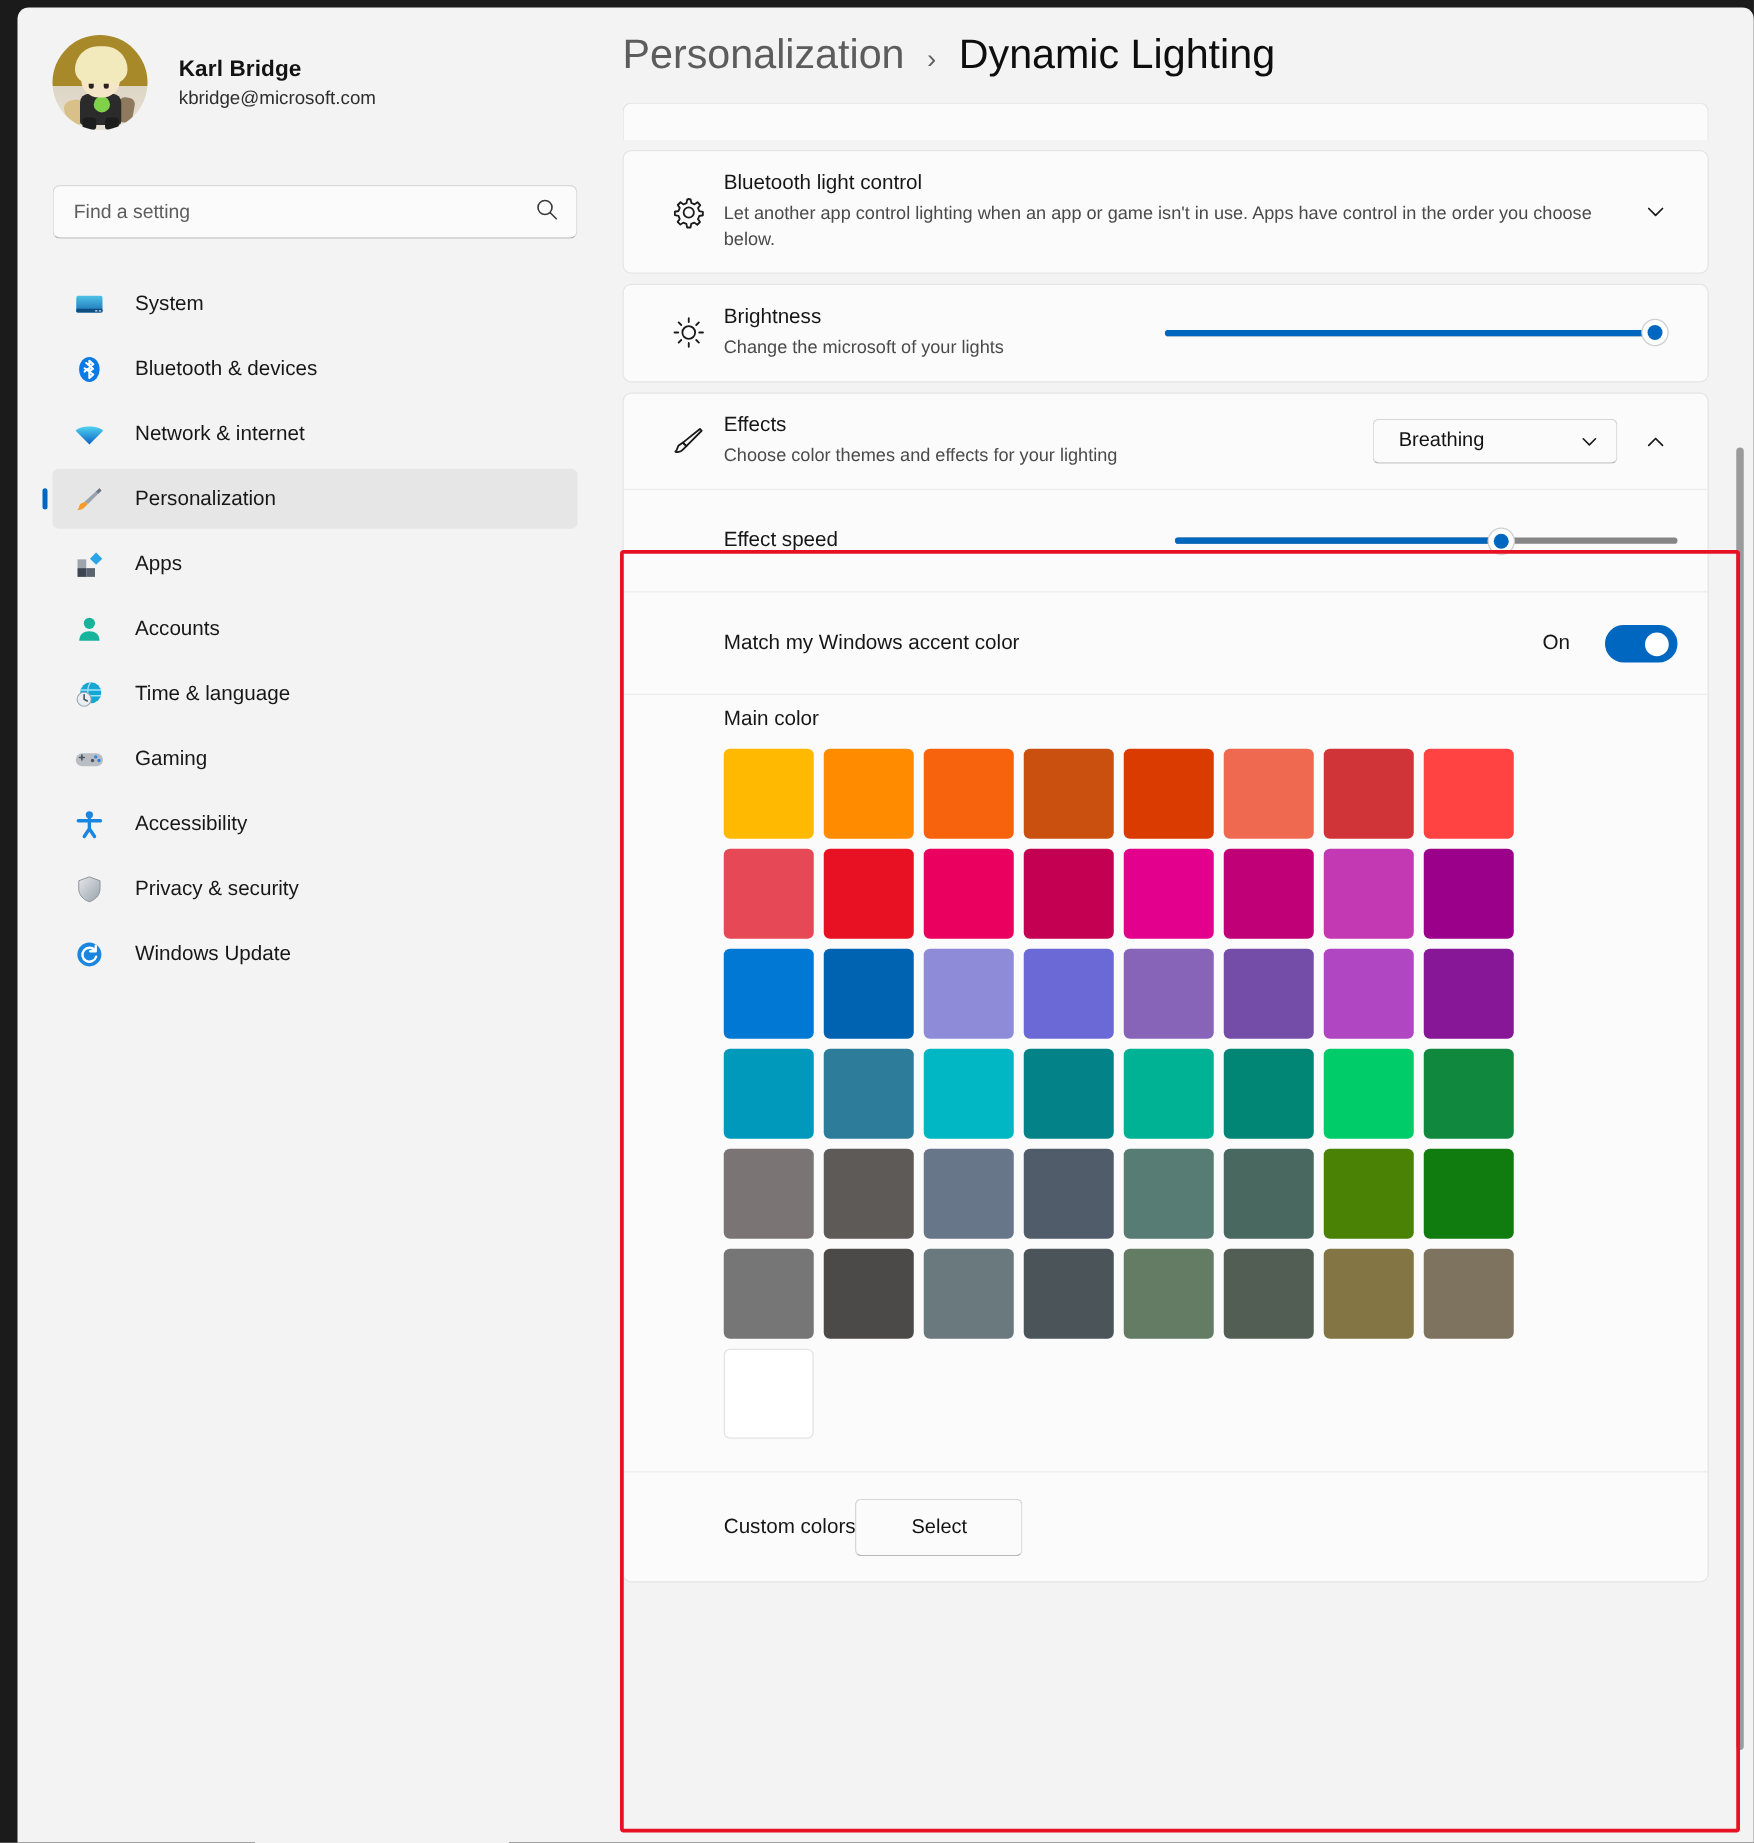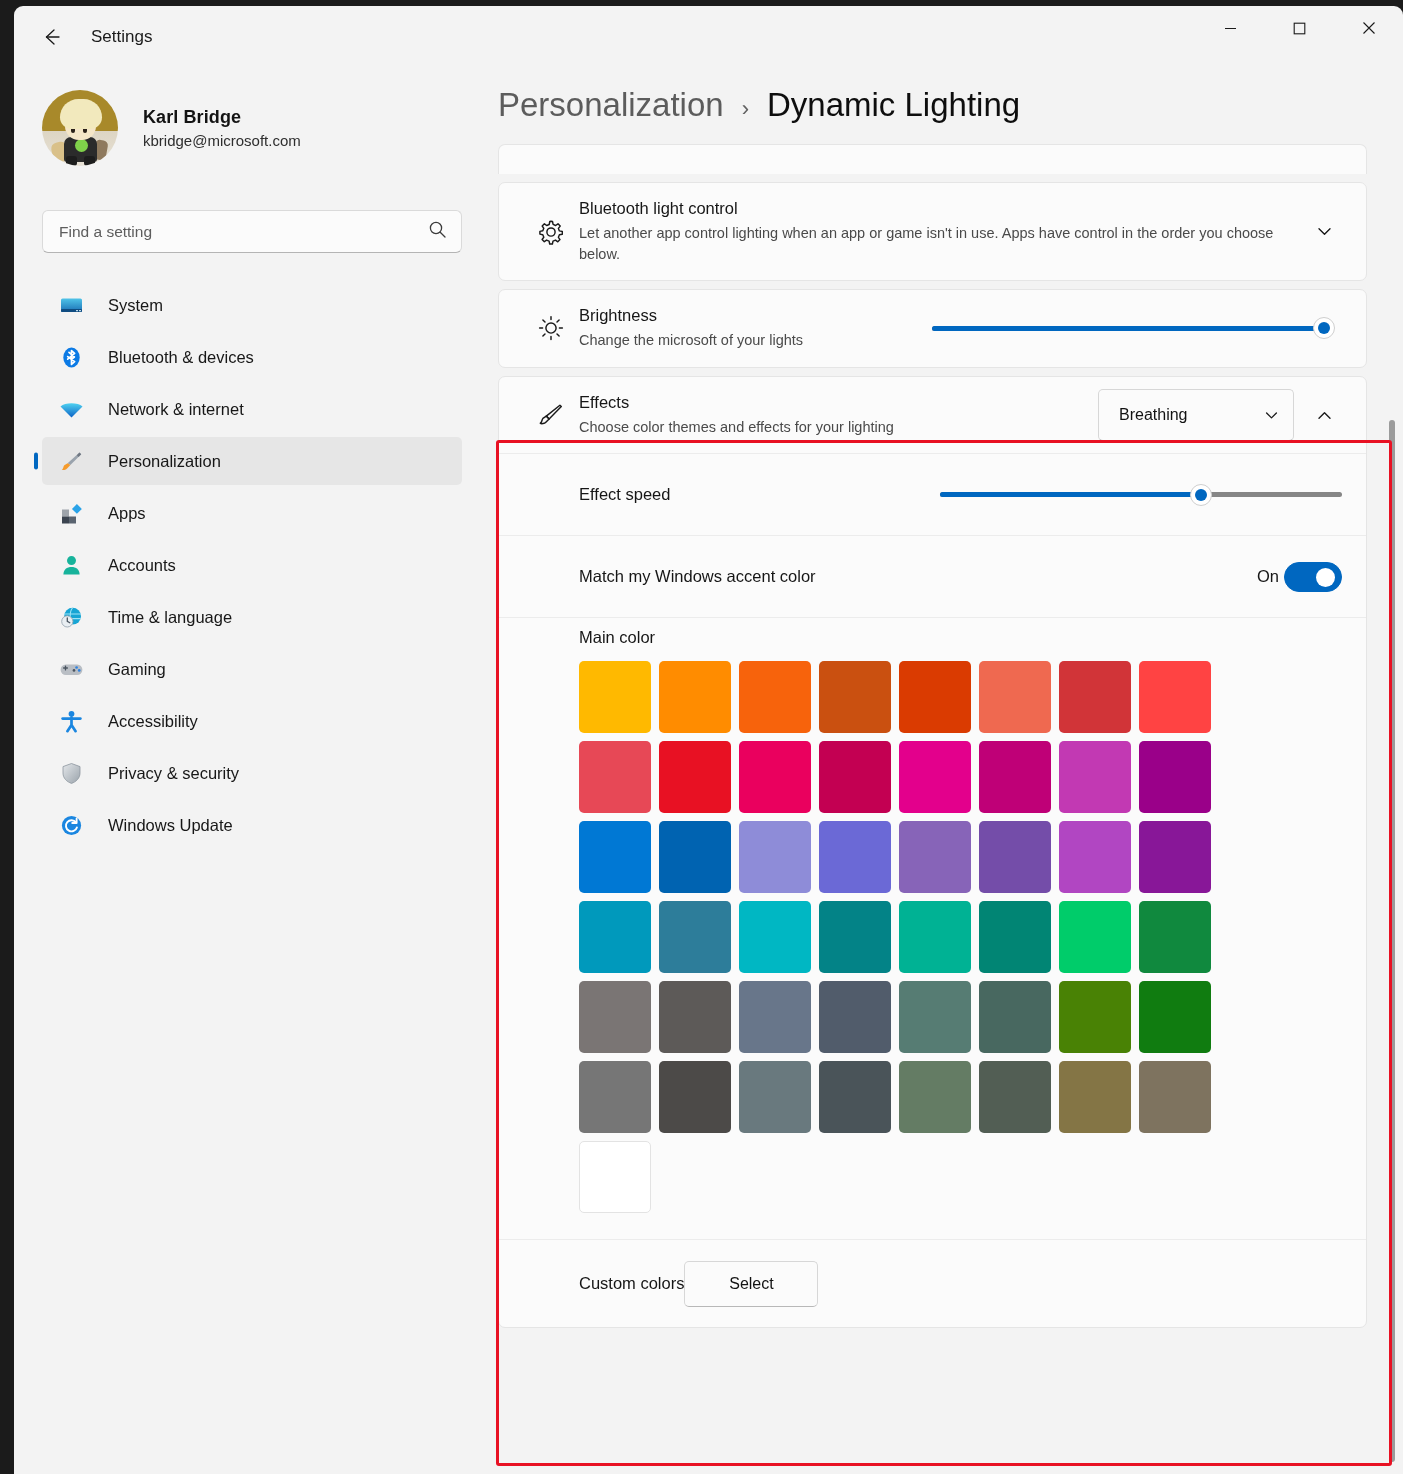--- a/index.html
+++ b/index.html
@@ -142,35 +142,35 @@
     background: #fff; border: 1px solid #cfcfcf; transform: translateX(-50%);
     display: flex; align-items: center; justify-content: center;
   }
   .slider .thumb::after {
     content:""; width: 12px; height: 12px; border-radius: 50%; background: #0067c0;
   }
   #brightness-slider { width: 392px; margin-left: auto; margin-right: 18px; }
   #effectspeed-slider { width: 402px; }
 
   .dropdown {
-    min-width: 196px; height: 52px; background: #fbfbfb;
+    min-width: 196px; height: 36px; background: #fbfbfb;
     border: 1px solid #d7d7d7; border-bottom-color: #b8b8b8;
     border-radius: 5px; display: flex; align-items: center;
     justify-content: space-between; padding: 0 14px 0 20px;
     font-size: 16px; color: #121212; cursor: pointer; margin-right: 12px;
   }
 
   .subrow {
     display: flex; align-items: center; padding: 0 24px 0 80px;
     min-height: 82px; border-top: 1px solid #ececec;
   }
   .subrow-label { font-size: 16.5px; color: #161616; }
   .subrow .spacer { flex: 1; }
 
-  .toggle-wrap { display: flex; align-items: center; gap: 5px; }
+  .toggle-wrap { display: flex; align-items: center; gap: 28px; }
   .toggle-state { font-size: 16.5px; color: #171717; }
   .toggle {
     width: 58px; height: 30px; border-radius: 15px; background: #0067c0;
     position: relative; cursor: pointer; border: 1px solid #0067c0;
   }
   .toggle .knob {
     position: absolute; top: 5px; right: 6px;
     width: 19px; height: 19px; border-radius: 50%; background: #fff;
   }
 
@@ -202,46 +202,20 @@
     position: absolute; right: 8px; top: 352px;
     width: 6px; height: 1042px; background: #9b9b9b; border-radius: 3px;
     z-index: 15; cursor: pointer;
   }
 </style>
 </head>
 <body>
 
 <div id="app">
 
-  <div class="titlebar">
-    <div class="back-btn">
-      <svg width="22" height="22" viewBox="0 0 22 22" fill="none" stroke="#1a1a1a" stroke-width="1.3">
-        <path d="M14 4 L6.5 11 L14 18" stroke-linecap="round" stroke-linejoin="round"></path>
-        <path d="M6.5 11 H19" stroke-linecap="round"></path>
-      </svg>
-    </div>
-    <div class="titlebar-title">Settings</div>
-    <div class="wincontrols">
-      <div class="wc-btn">
-        <svg width="13" height="13" viewBox="0 0 13 13" stroke="#1a1a1a" stroke-width="1.1">
-            <path d="M1 6.5 H12"></path>
-          </svg>
-      </div>
-      <div class="wc-btn">
-        <svg width="13" height="13" viewBox="0 0 13 13" fill="none" stroke="#1a1a1a" stroke-width="1.1">
-            <rect x="1.2" y="1.2" width="10.6" height="10.6"></rect>
-          </svg>
-      </div>
-      <div class="wc-btn close">
-        <svg width="14" height="14" viewBox="0 0 14 14" stroke="#1a1a1a" stroke-width="1.1">
-            <path d="M1.5 1.5 L12.5 12.5 M12.5 1.5 L1.5 12.5"></path>
-          </svg>
-      </div>
-    </div>
-  </div>
 
   <div class="body-wrap">
 
     <div class="sidebar">
 
       <div class="profile">
         <div class="avatar">
           <div class="av-board"></div>
             <div class="av-board2"></div>
           <div class="av-body"></div>

